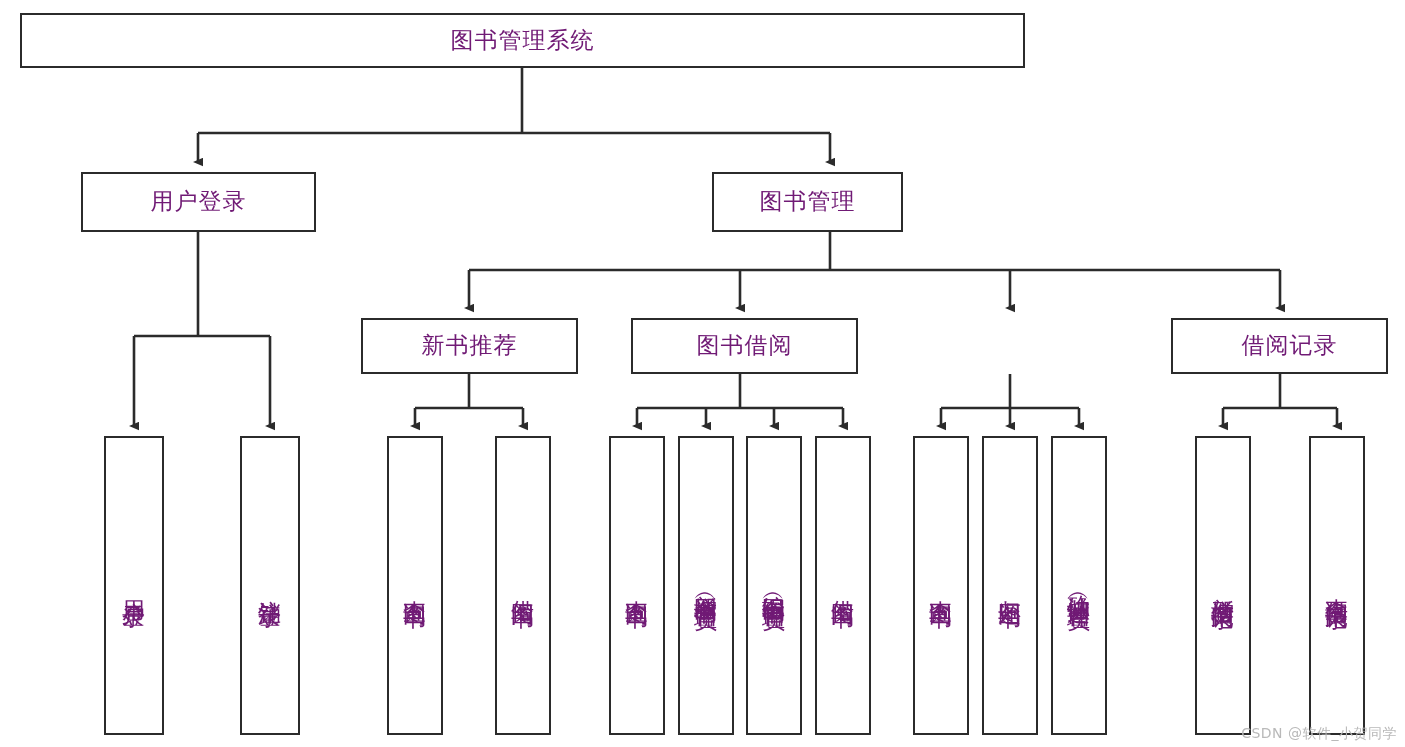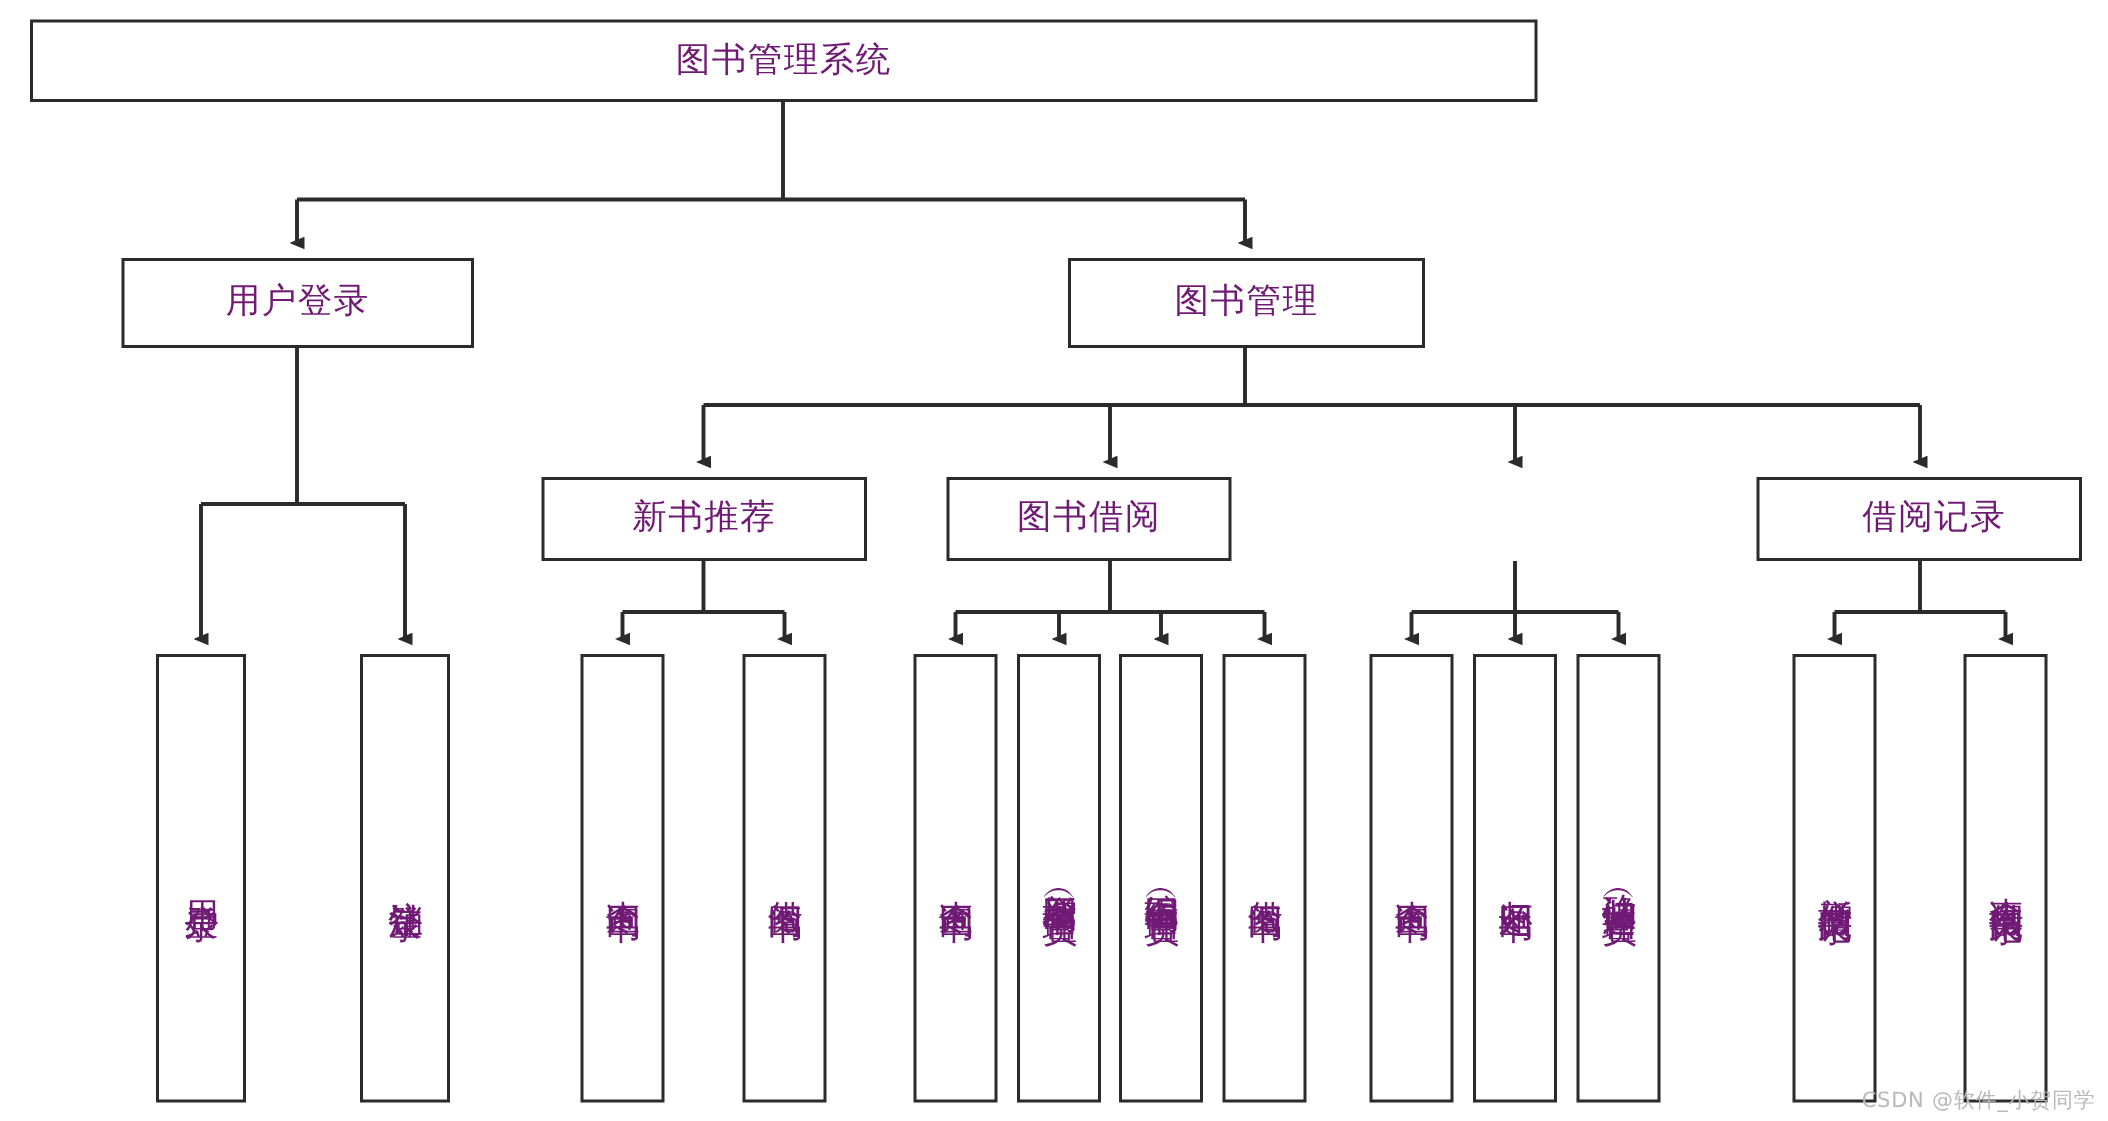--- a/index.html
+++ b/index.html
@@ -124,28 +124,28 @@
     </g>
   </svg>
 
   <div class="node h" style="left:20px; top:13px; width:1005px; height:55px;">
     <span>图书管理系统</span>
   </div>
 
   <div class="node h" style="left:81px; top:172px; width:235px; height:60px;">
     <span>用户登录</span>
   </div>
-  <div class="node h" style="left:712px; top:172px; width:238px; height:60px;">
+  <div class="node h" style="left:712px; top:172px; width:191px; height:60px;">
     <span>图书管理</span>
   </div>
 
   <div class="node h" style="left:361px; top:318px; width:217px; height:56px;">
     <span>新书推荐</span>
   </div>
-  <div class="node h" style="left:631px; top:318px; width:190px; height:56px;">
+  <div class="node h" style="left:631px; top:318px; width:227px; height:56px;">
     <span>图书借阅</span>
   </div>
   <div class="node h" style="left:1171px; top:318px; width:217px; height:56px;padding-left:20px;">
     <span>借阅记录</span>
   </div>
 
   <div class="node leaf" style="left:104px; top:436px; width:60px; height:299px;">
     <span class="vtext">用户登录</span>
   </div>
   <div class="node leaf" style="left:240px; top:436px; width:60px; height:299px;">

